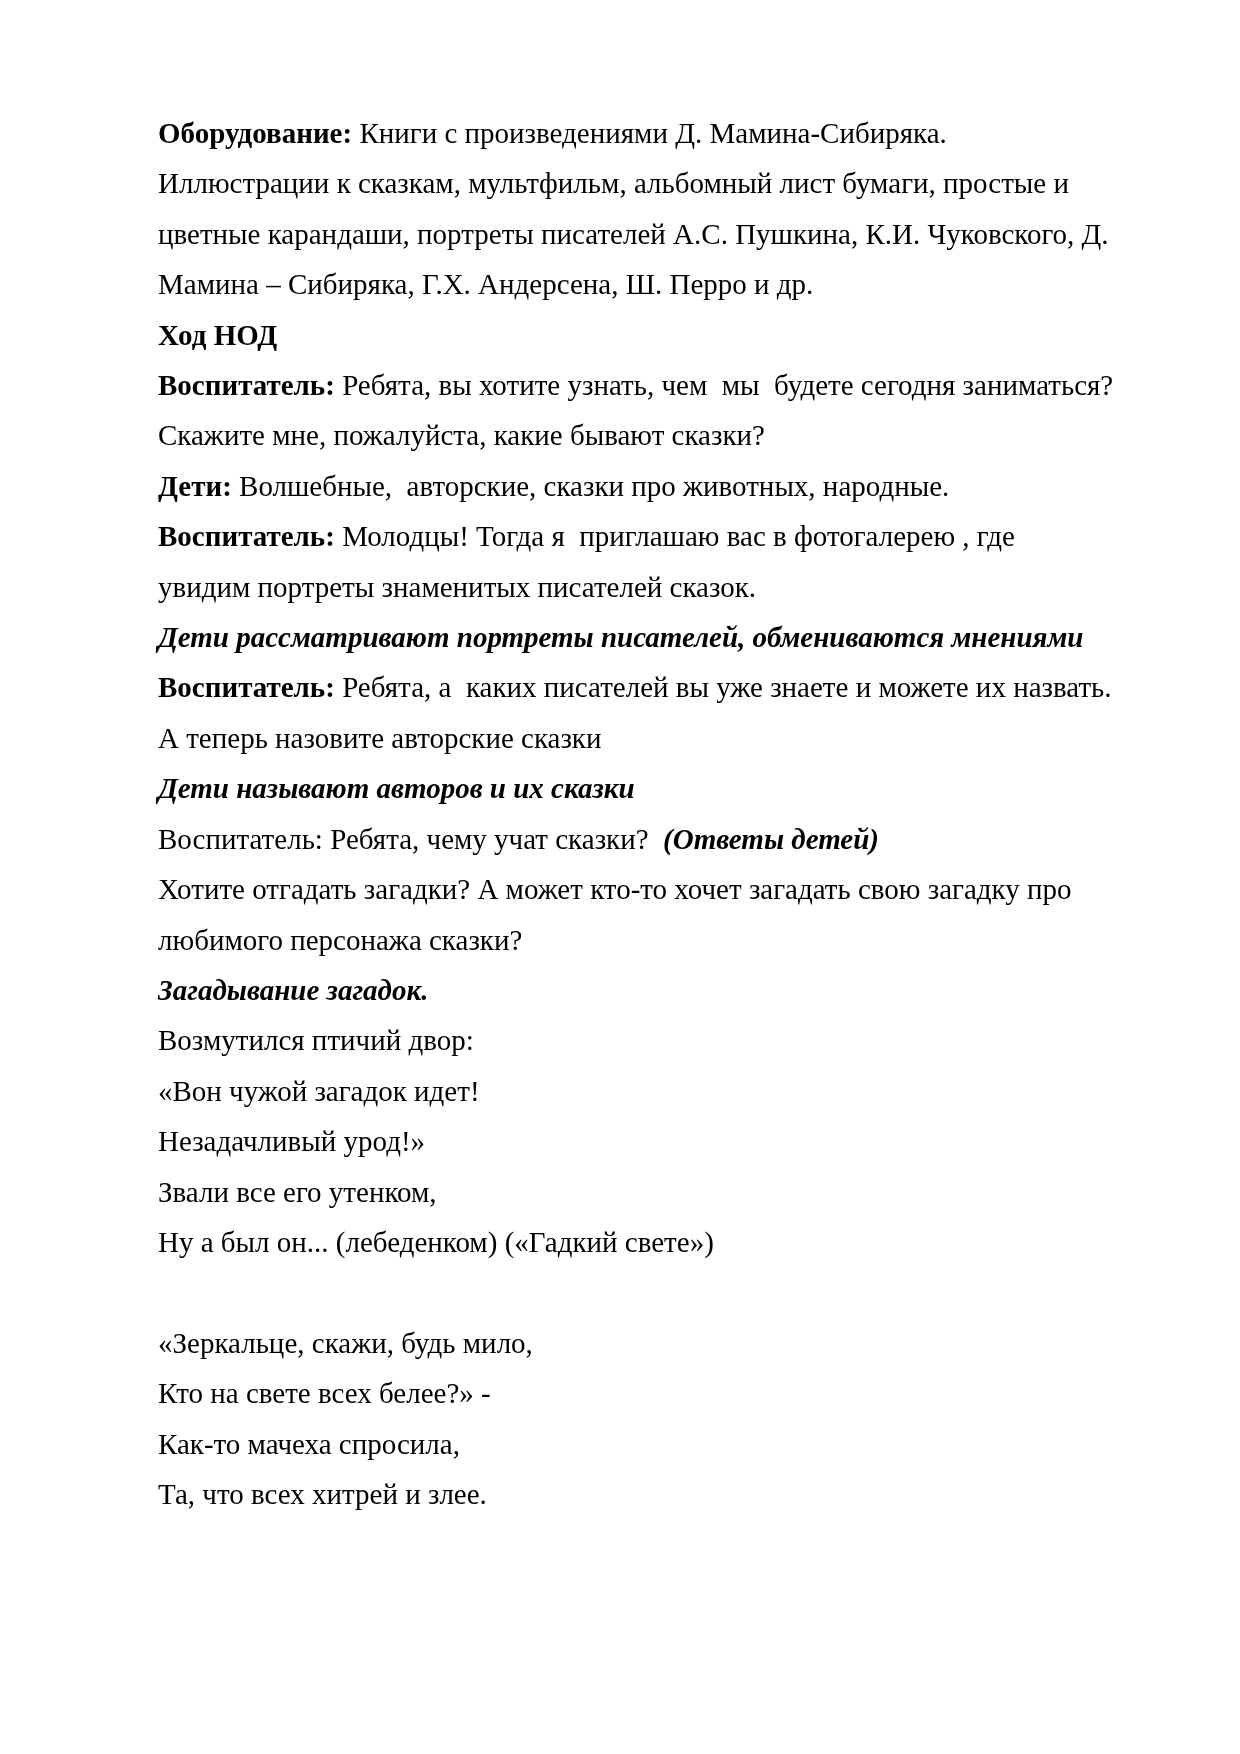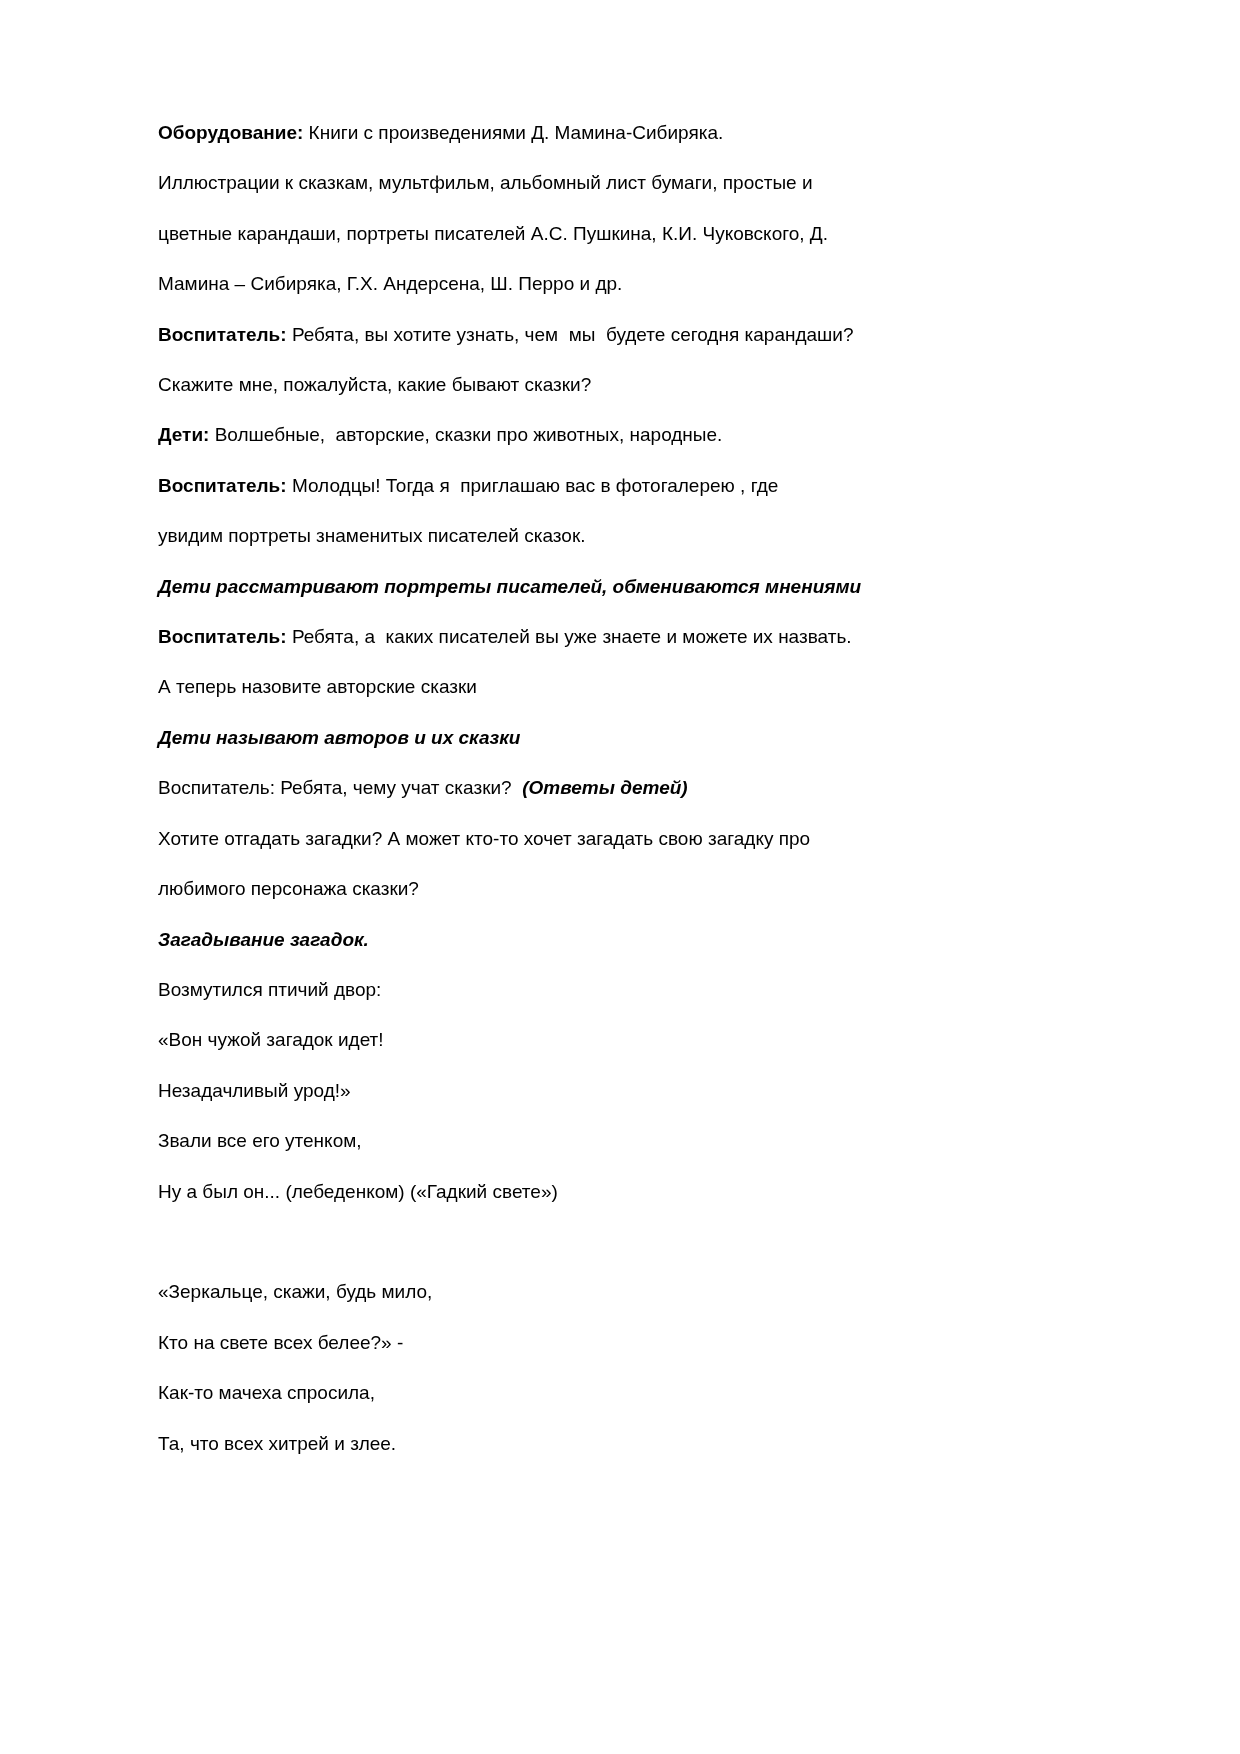--- a/index.html
+++ b/index.html
@@ -19,42 +19,43 @@
     padding: 108px 50px 0 158px;
     background: #ffffff;
     color: #000000;
   }
   .doc-body {
     width: 990px;
   }
   .para {
     margin: 0;
     padding: 0;
-    font-family: Liberation Sans, sans-serif;
-    font-size: 19px;
+    font-family: Liberation Serif, serif;
+    font-size: 29px;
     line-height: 50.4px;
     min-height: 50.4px;
     white-space: pre;          
     color: #000000;
     text-align: left;
   }
   .para span { display: inline; }
   .b { font-weight: 700; }
   .i { font-style: italic; }
 </style>
 </head>
 <body>
 
 <div class="page">
   <div class="doc-body">
       <p class="para"><span class="b">Оборудование:</span><span> Книги с произведениями Д. Мамина-Сибиряка.
 Иллюстрации к сказкам, мультфильм, альбомный лист бумаги, простые и
 цветные карандаши, портреты писателей А.С. Пушкина, К.И. Чуковского, Д.
 Мамина – Сибиряка, Г.Х. Андерсена, Ш. Перро и др.</span></p>
-      <p class="para"><span class="b">Воспитатель:</span><span> Ребята, вы хотите узнать, чем  мы  будете сегодня карандаши?
+      <p class="para"><span class="b">Ход НОД</span></p>
+      <p class="para"><span class="b">Воспитатель:</span><span> Ребята, вы хотите узнать, чем  мы  будете сегодня заниматься?
 Скажите мне, пожалуйста, какие бывают сказки?</span></p>
       <p class="para"><span class="b">Дети:</span><span> Волшебные,  авторские, сказки про животных, народные.</span></p>
       <p class="para"><span class="b">Воспитатель:</span><span> Молодцы! Тогда я  приглашаю вас в фотогалерею , где
 увидим портреты знаменитых писателей сказок.</span></p>
       <p class="para"><span class="b i">Дети рассматривают портреты писателей, обмениваются мнениями</span></p>
       <p class="para"><span class="b">Воспитатель:</span><span> Ребята, а  каких писателей вы уже знаете и можете их назвать.</span></p>
       <p class="para"><span>А теперь назовите авторские сказки</span></p>
       <p class="para"><span class="b i">Дети называют авторов и их сказки</span></p>
       <p class="para"><span>Воспитатель: Ребята, чему учат сказки?  </span><span class="b i">(Ответы детей)</span></p>
       <p class="para"><span>Хотите отгадать загадки? А может кто-то хочет загадать свою загадку про

